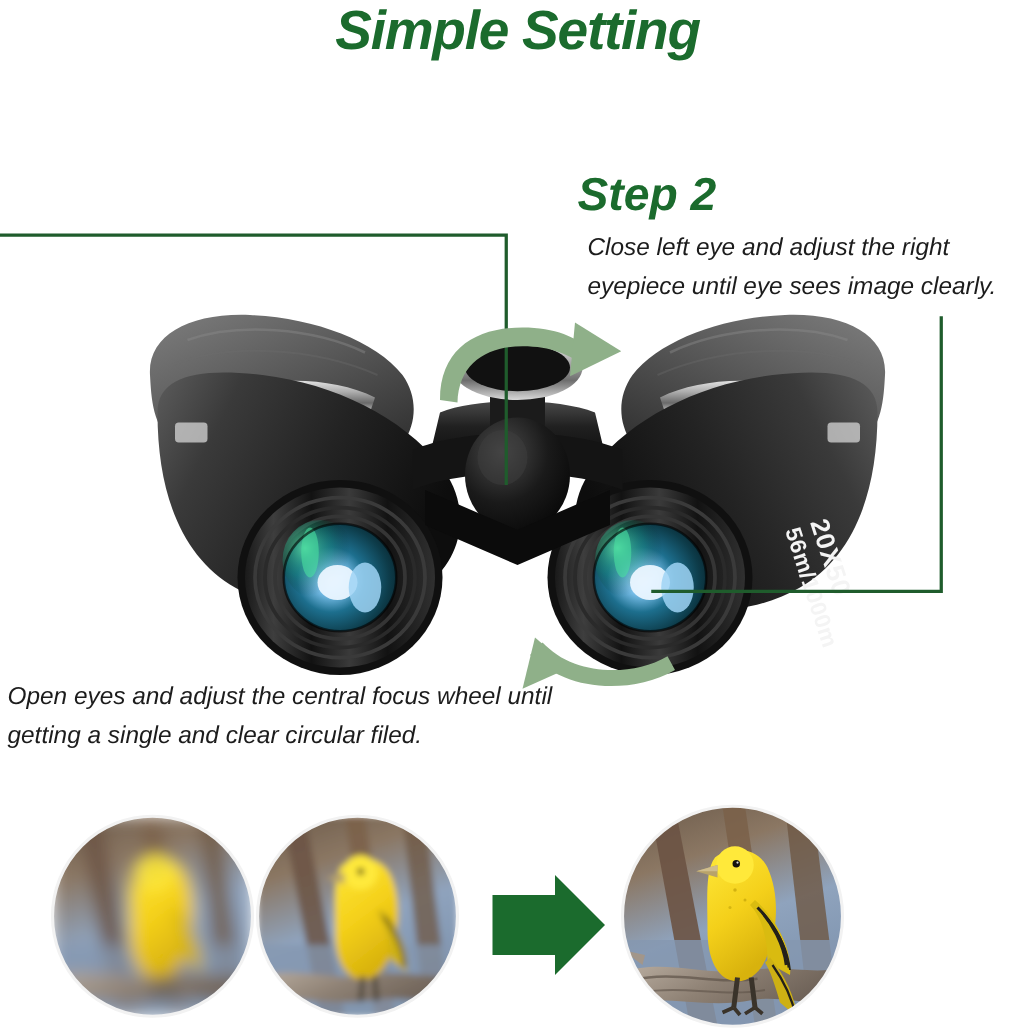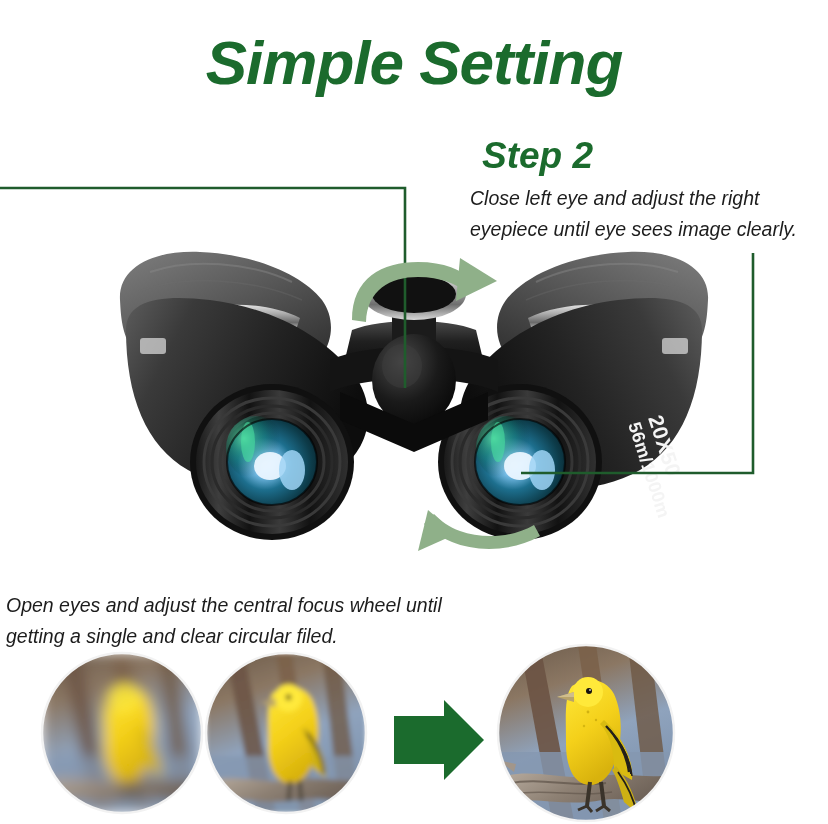--- a/index.html
+++ b/index.html
@@ -9,56 +9,55 @@
     font-family:"Liberation Sans", sans-serif;
     position:relative;
     overflow:hidden;
   }
   .stage{position:absolute;left:0;top:0;width:828px;height:824px;}
 
   
   #title{
     position:absolute;left:0;top:2px;width:828px;
     text-align:center;
-    font-size:62px;
+    font-size:44px;
     font-weight:bold;
     font-style:italic;
     color:#1b6b2d;
     letter-spacing:-1px;
     line-height:1.05;
     white-space:nowrap;
-    margin-top:28px;
   }
 
   
   .step-head{
     position:absolute;
     font-size:37px;
     font-weight:bold;
     font-style:italic;
     color:#1b6b2d;
     white-space:nowrap;
     line-height:1;
   }
   #step1-head{left:8px;top:75px;}
-  #step2-head{left:482px;top:137px;}
+  #step2-head{left:462px;top:137px;}
   #step3-head{left:8px;top:528px;}
 
   
   .step-body{
     position:absolute;
     font-size:19.5px;
     font-style:italic;
     color:#1c1c1c;
     line-height:1.58;
     white-space:pre-line;
   }
   #step1-body{left:8px;top:121px;width:420px;}
   #step2-body{left:470px;top:183px;width:370px;}
-  #step3-body{left:6px;top:590px;width:540px;}
+  #step3-body{left:6px;top:542px;width:540px;}
 
   
   svg.layer{position:absolute;left:0;top:0;width:828px;height:824px;overflow:visible;}
   svg.layer *{shape-rendering:geometricPrecision;}
 </style>
 </head>
 <body>
 
 <div class="stage">
 

